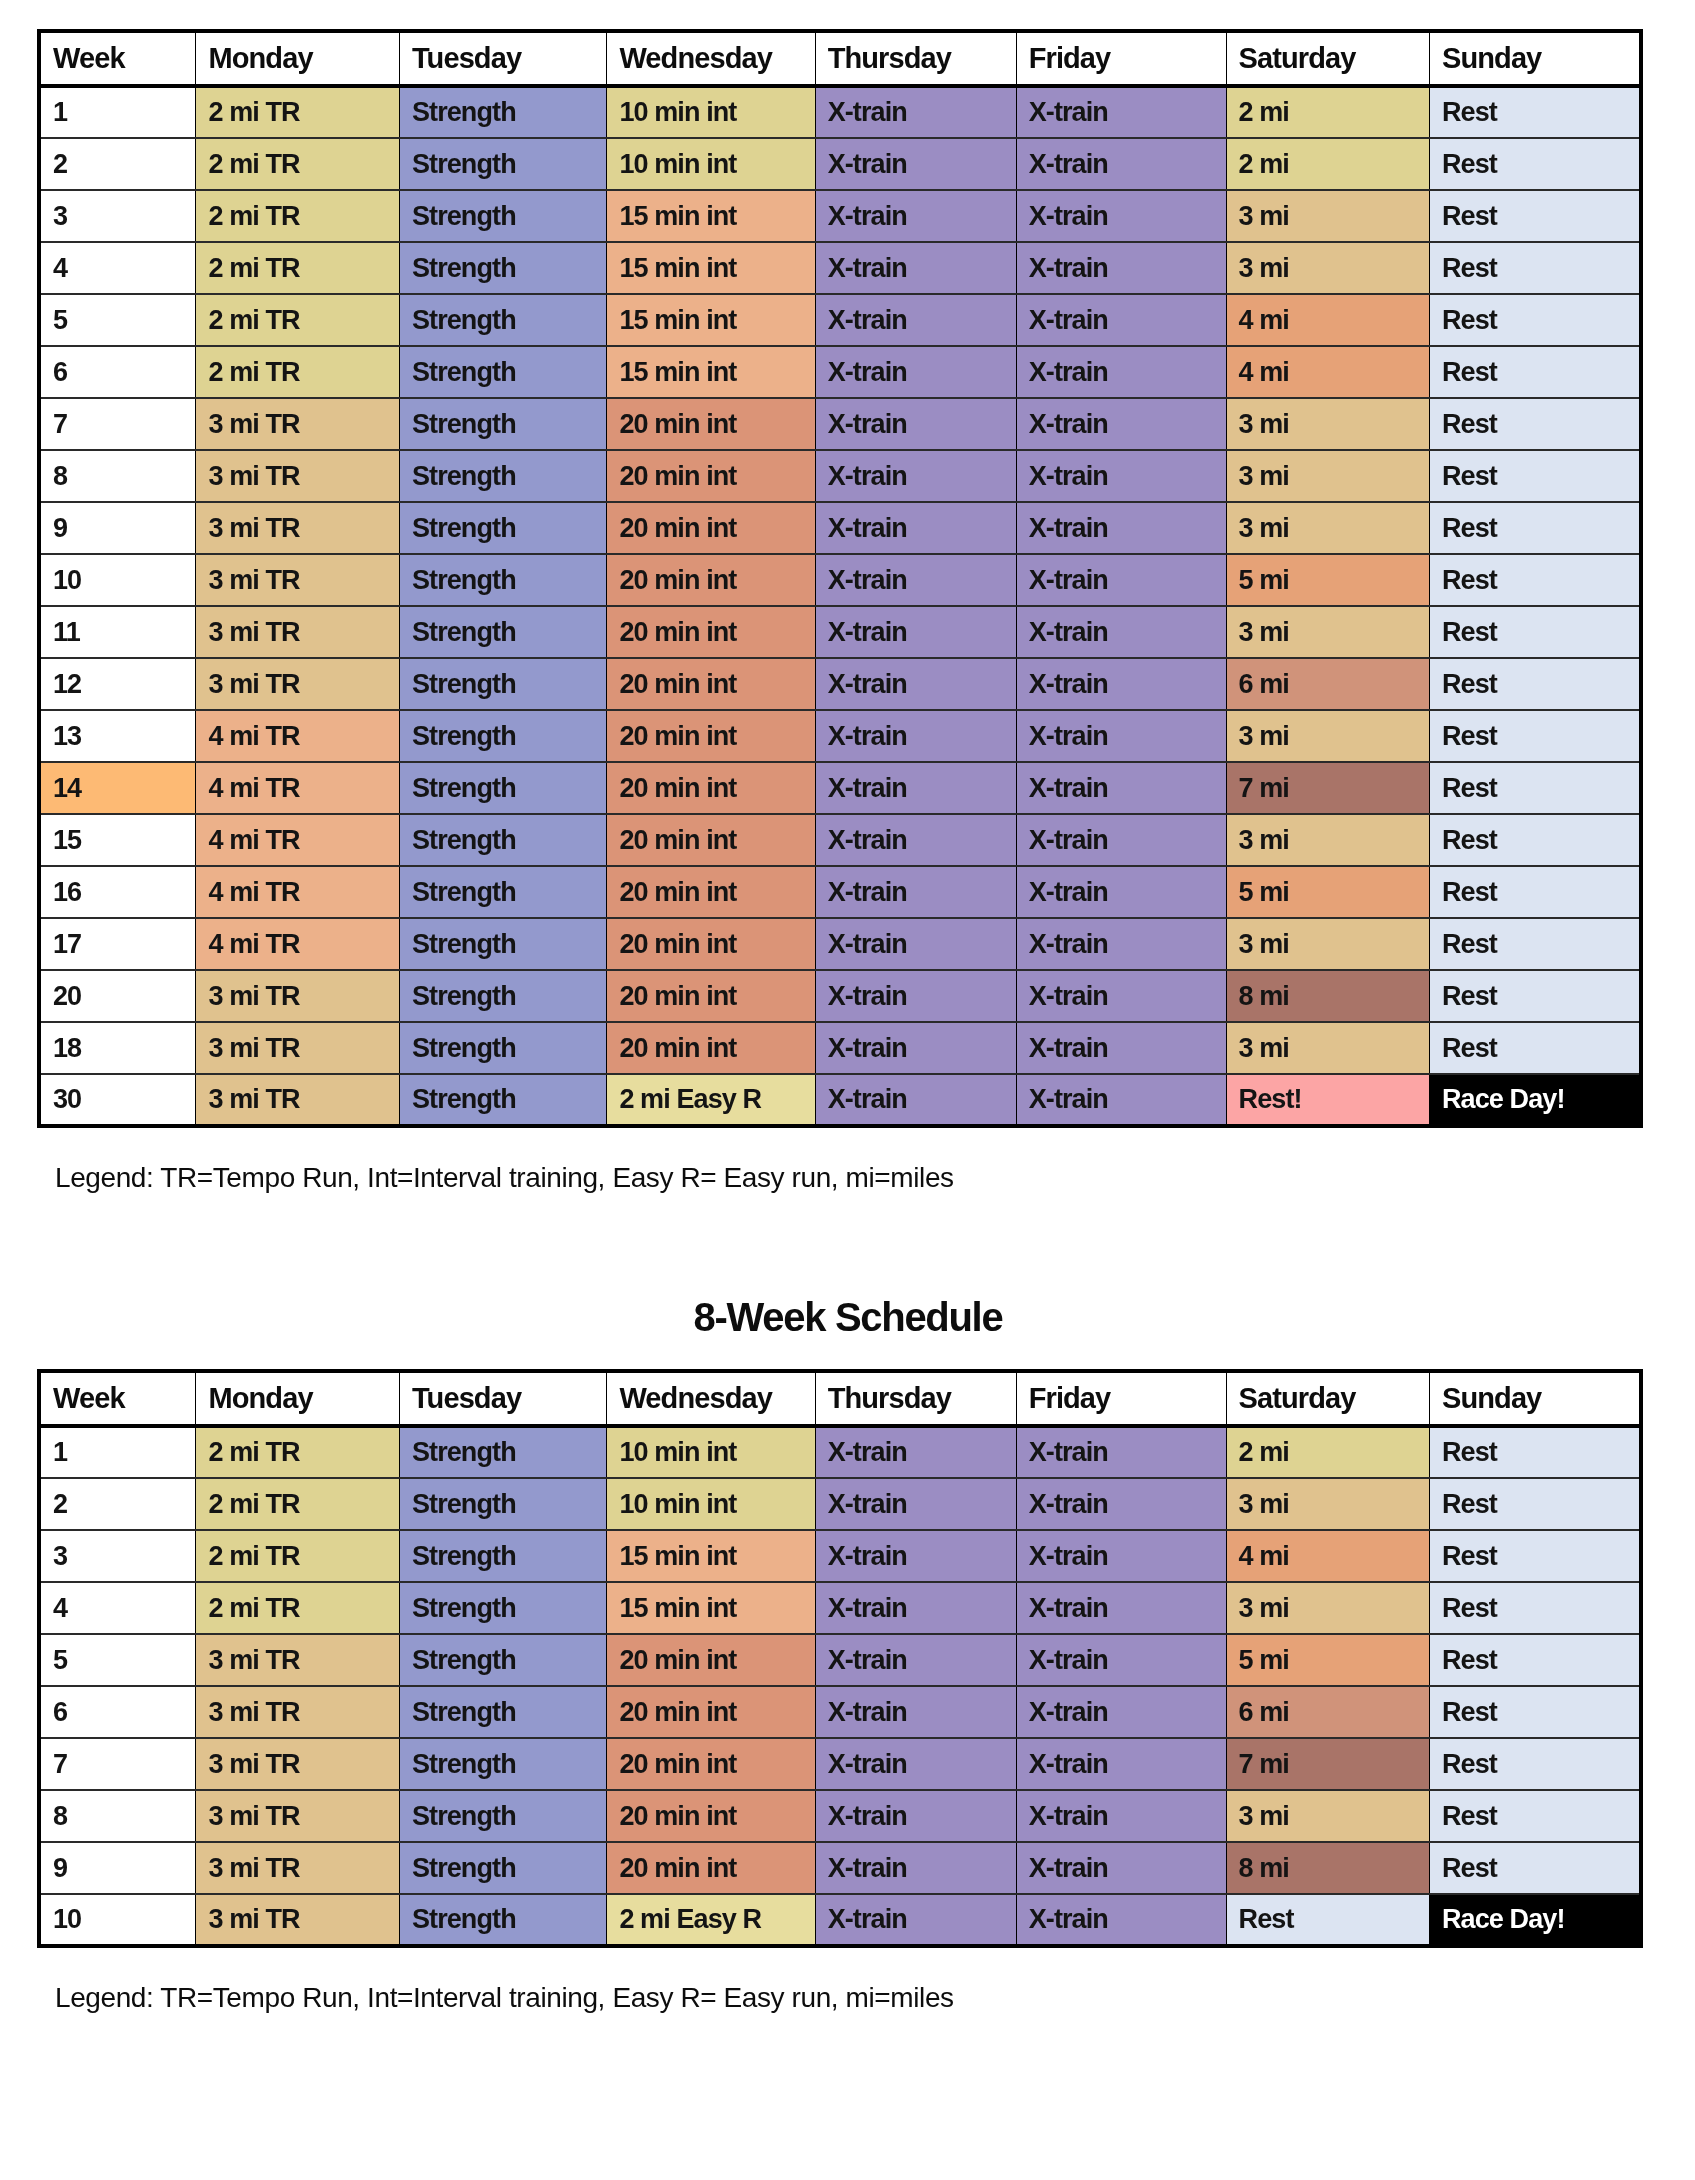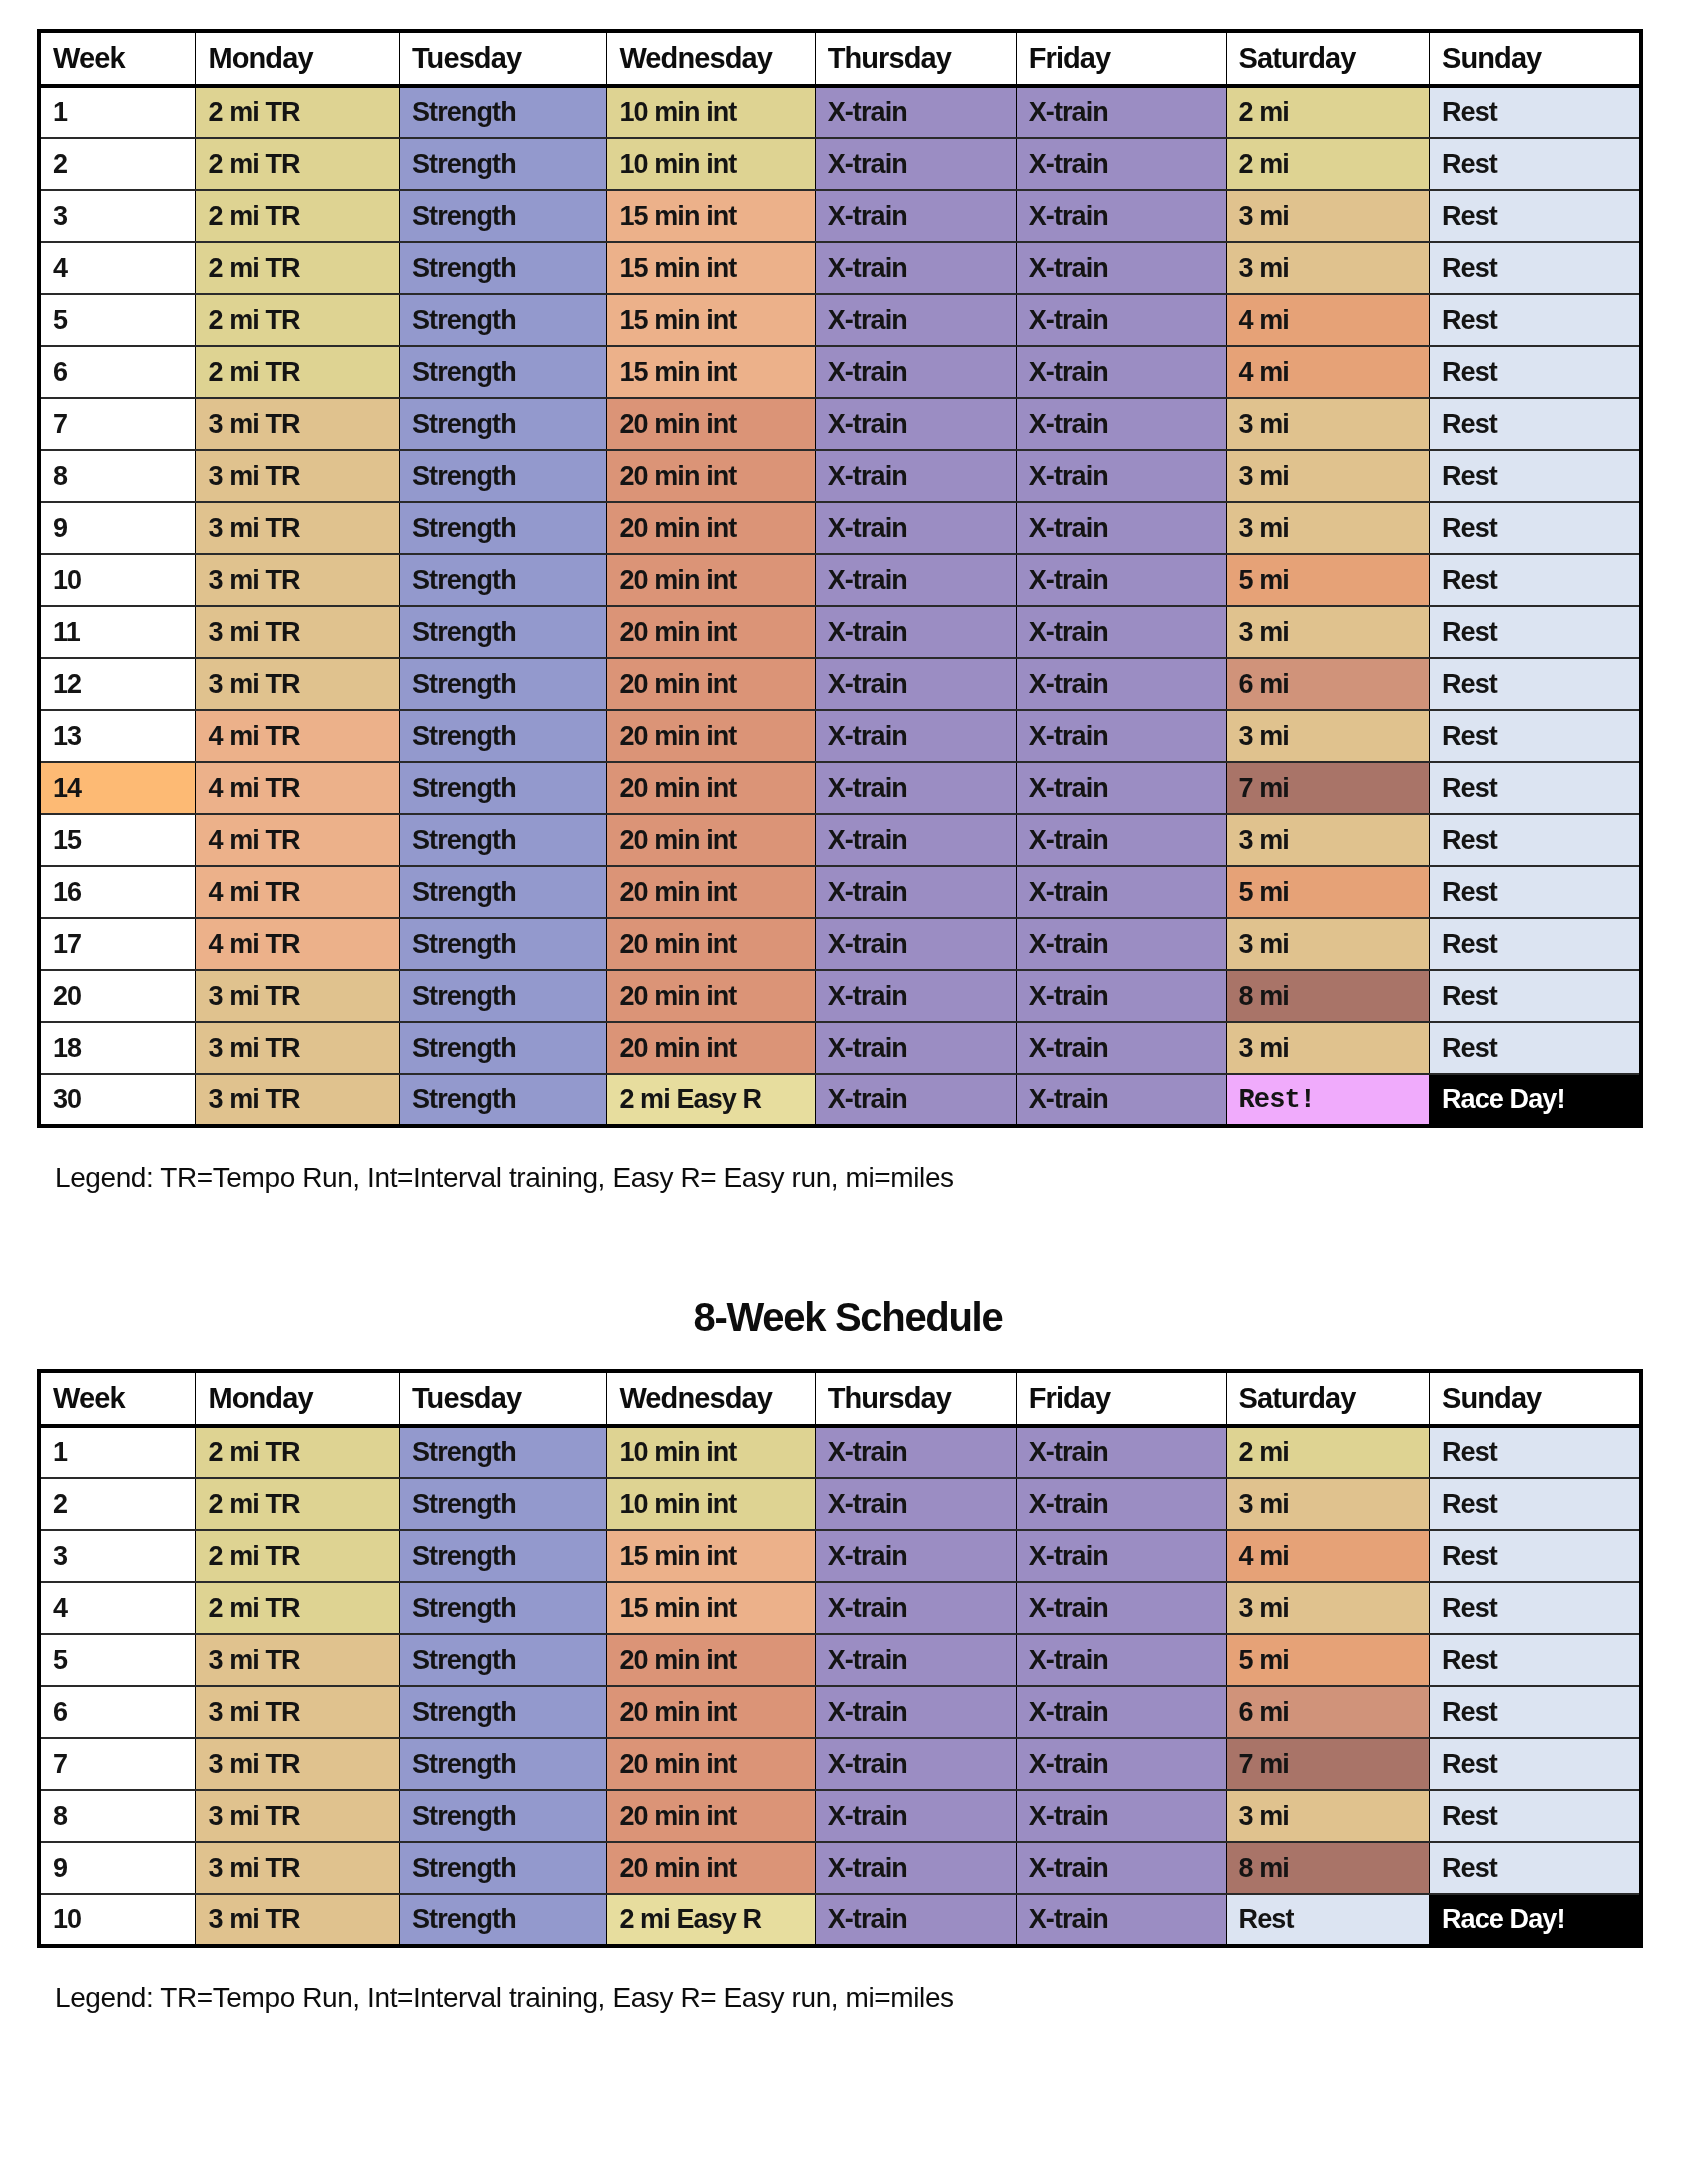--- a/index.html
+++ b/index.html
@@ -287,21 +287,21 @@
               <td style="background: rgb(224, 194, 142);">3 mi</td>
               <td style="background: rgb(220, 228, 242);">Rest</td>
             </tr>
             <tr>
               <td style="background: rgb(255, 255, 255);">30</td>
               <td style="background: rgb(224, 194, 142);">3 mi TR</td>
               <td style="background: rgb(147, 153, 205);">Strength</td>
               <td style="background: rgb(231, 221, 158);">2 mi Easy R</td>
               <td style="background: rgb(155, 141, 195);">X-train</td>
               <td style="background: rgb(155, 141, 195);">X-train</td>
-              <td style="background: #f0abfc; font-family: Liberation Mono, monospace;">Rest!</td>
+              <td style="background: #fca5a5;">Rest!</td>
               <td style="background: rgb(0, 0, 0); color: rgb(255, 255, 255);">Race Day!</td>
             </tr>
           </tbody>
         </table>
       </div>
   </div>
 
   <div class="legend">Legend: TR=Tempo Run, Int=Interval training, Easy R= Easy run, mi=miles</div>
 
   <div class="sched-title title-10">8-Week Schedule</div>

